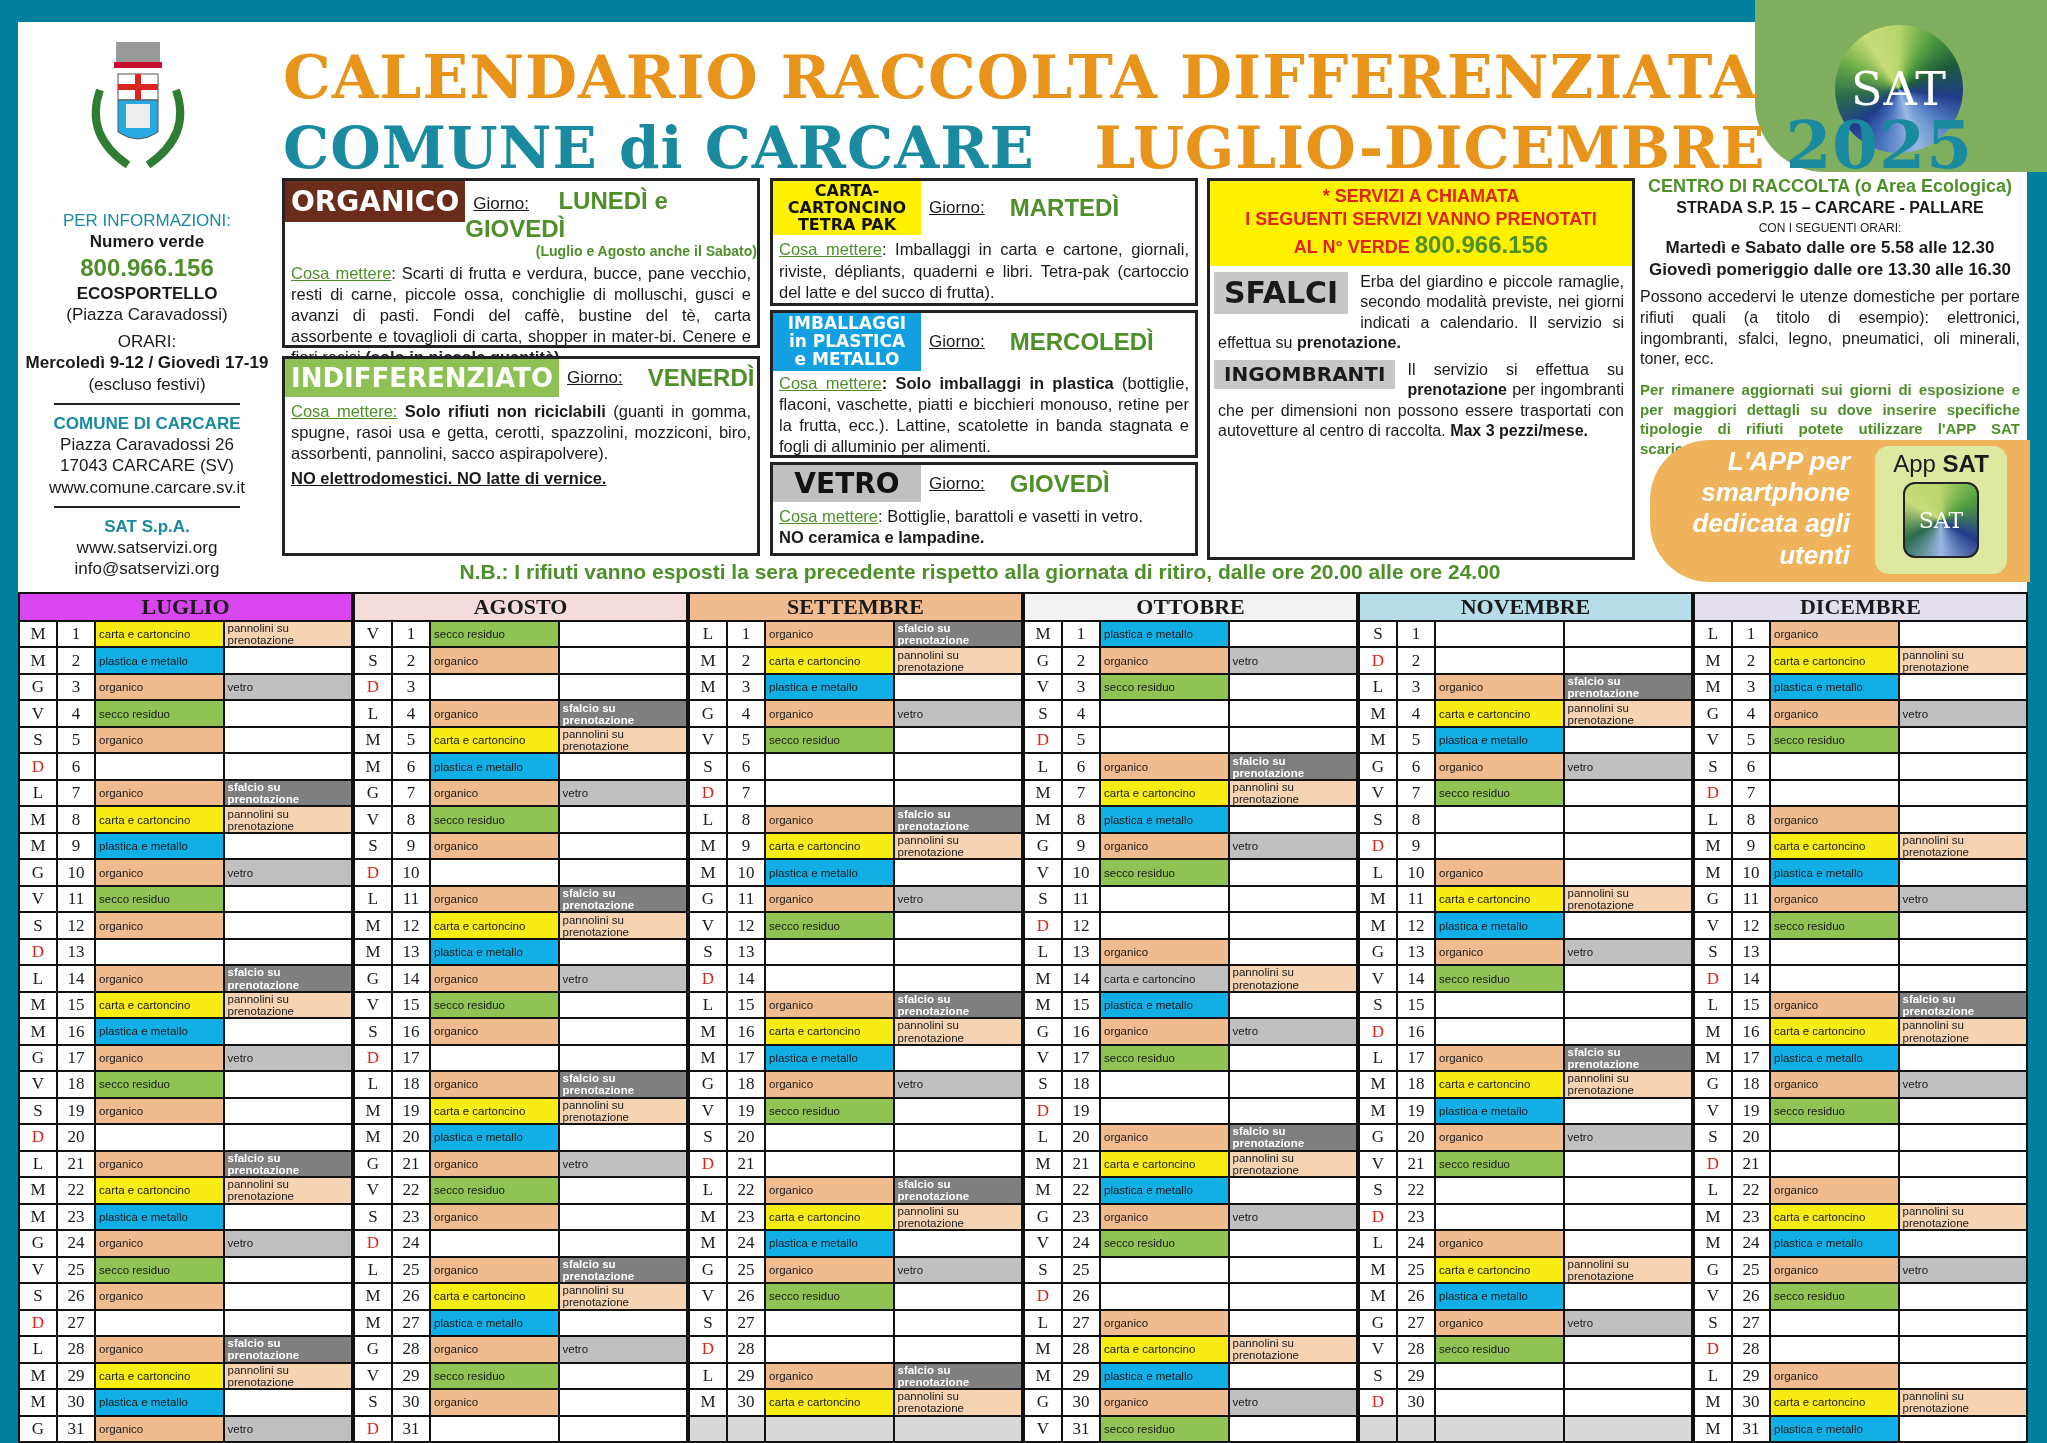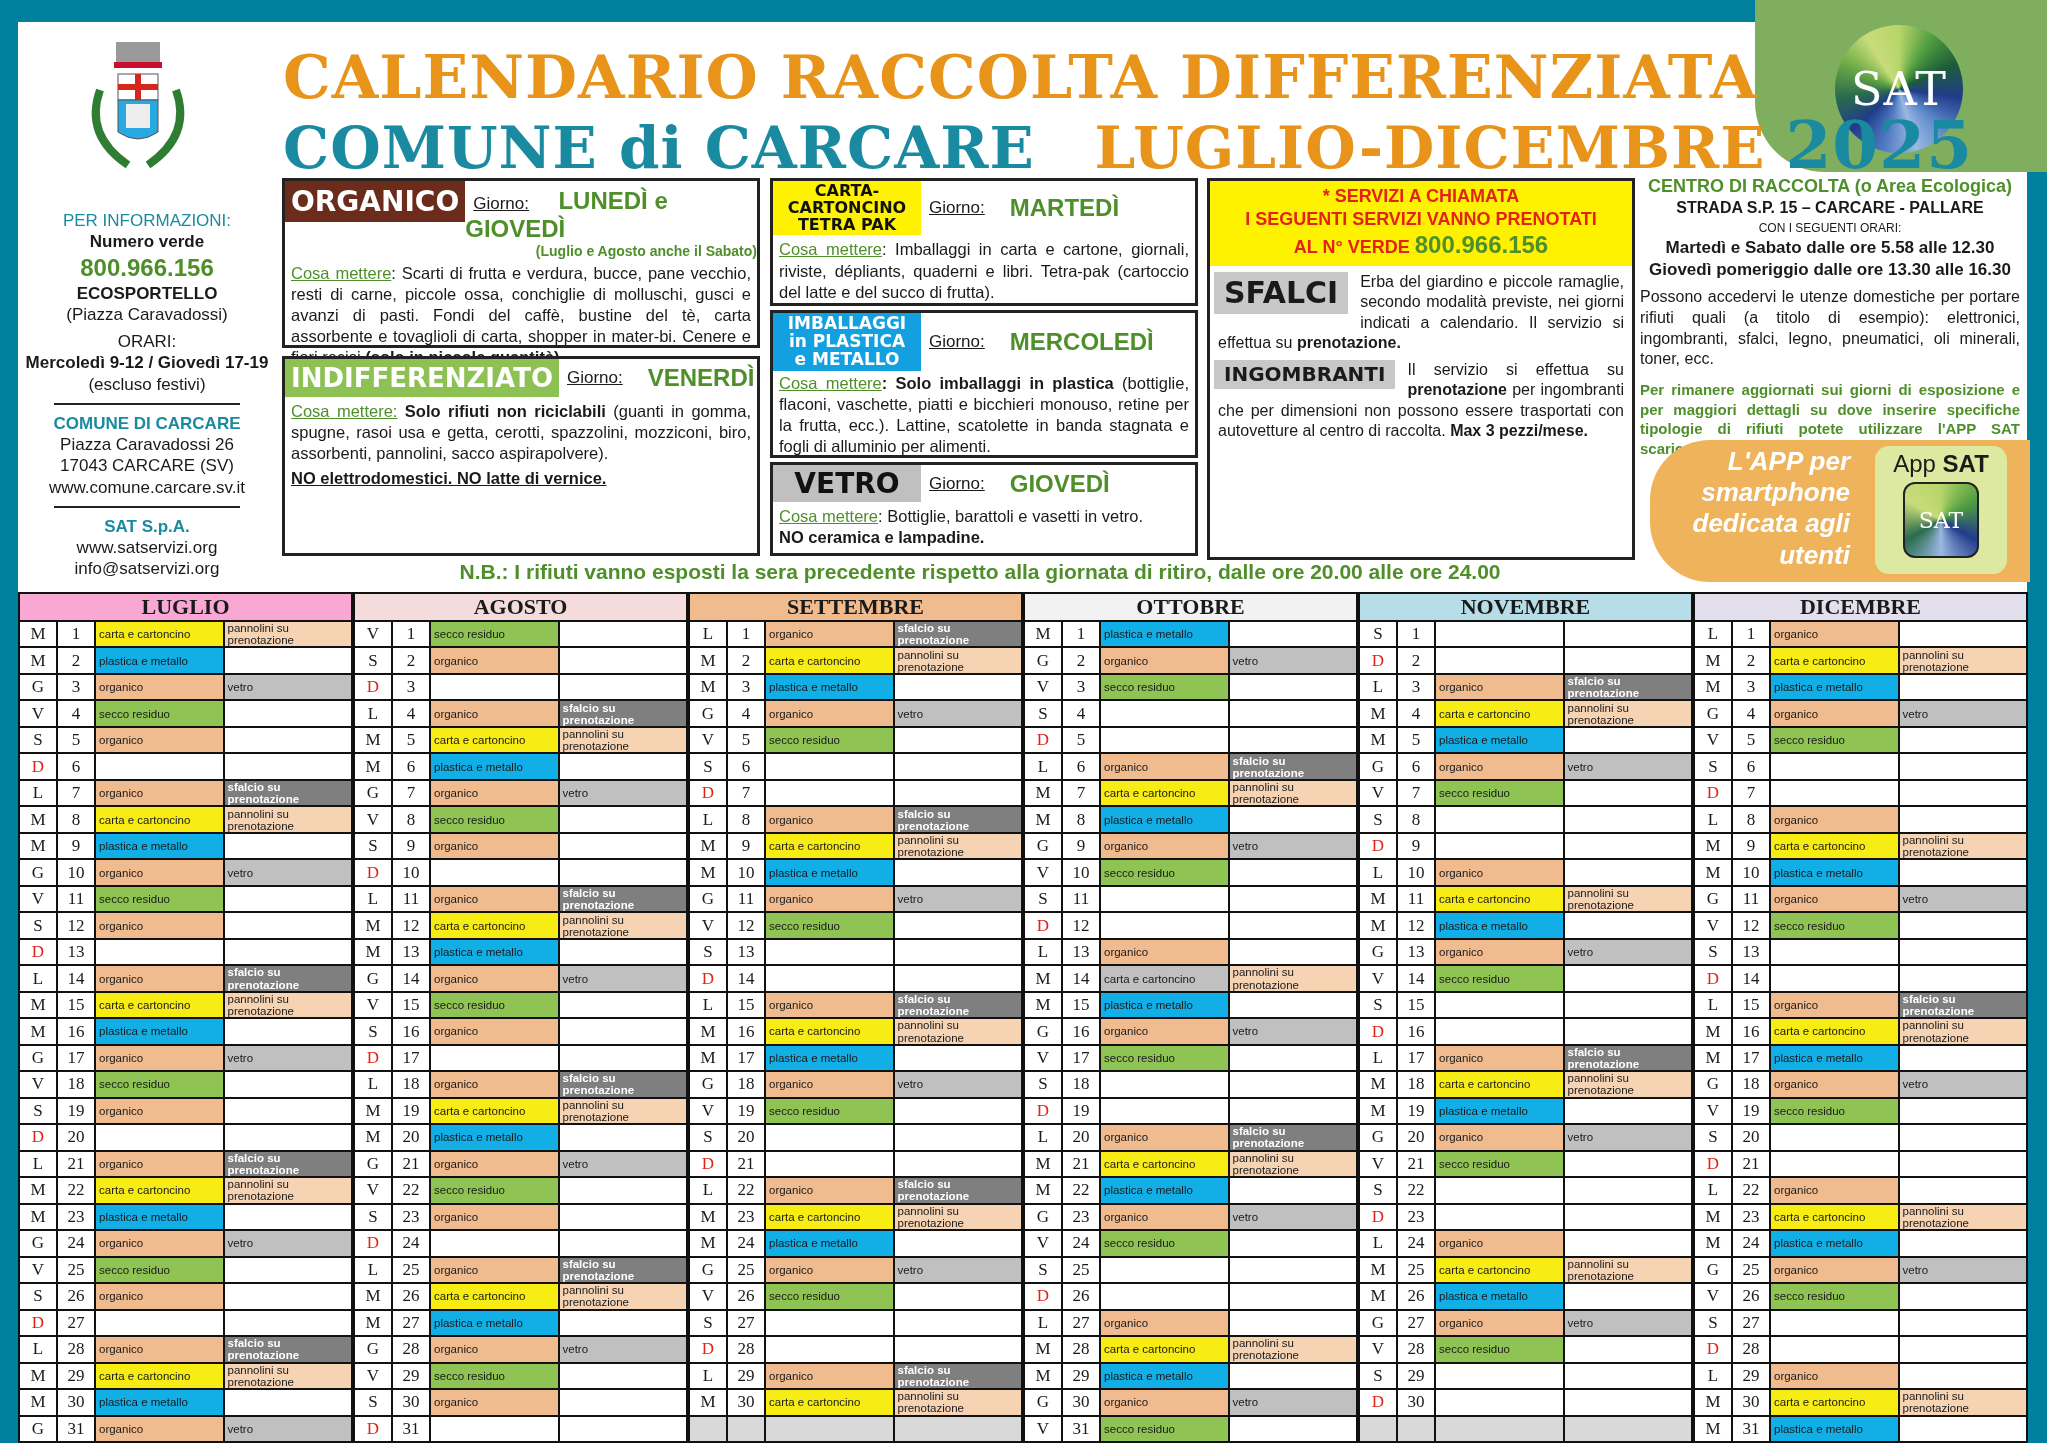--- a/index.html
+++ b/index.html
@@ -180,21 +180,21 @@
     <div class="mini">
         <span>SAT</span>
       </div>
   </div>
 </div>
 
 <div class="nb">N.B.: I rifiuti vanno esposti la sera precedente rispetto alla giornata di ritiro, dalle ore 20.00 alle ore 24.00</div>
 
 <div class="cal" id="calendar">
     <div class="month">
-      <div class="mhead" style="background: #f9a8d4;">LUGLIO</div>
+      <div class="mhead" style="background: #d946ef;">LUGLIO</div>
       <div class="rows">
         <div class="row">
           <div class="c-l">M</div>
           <div class="c-n">1</div>
           <div class="c-a" style="background: rgb(247, 236, 19); color: rgb(26, 26, 26);">carta e cartoncino</div>
           <div class="c-b" style="background: rgb(245, 211, 179); color: rgb(26, 26, 26);">pannolini su prenotazione</div>
         </div>
         <div class="row">
           <div class="c-l">M</div>
           <div class="c-n">2</div>

